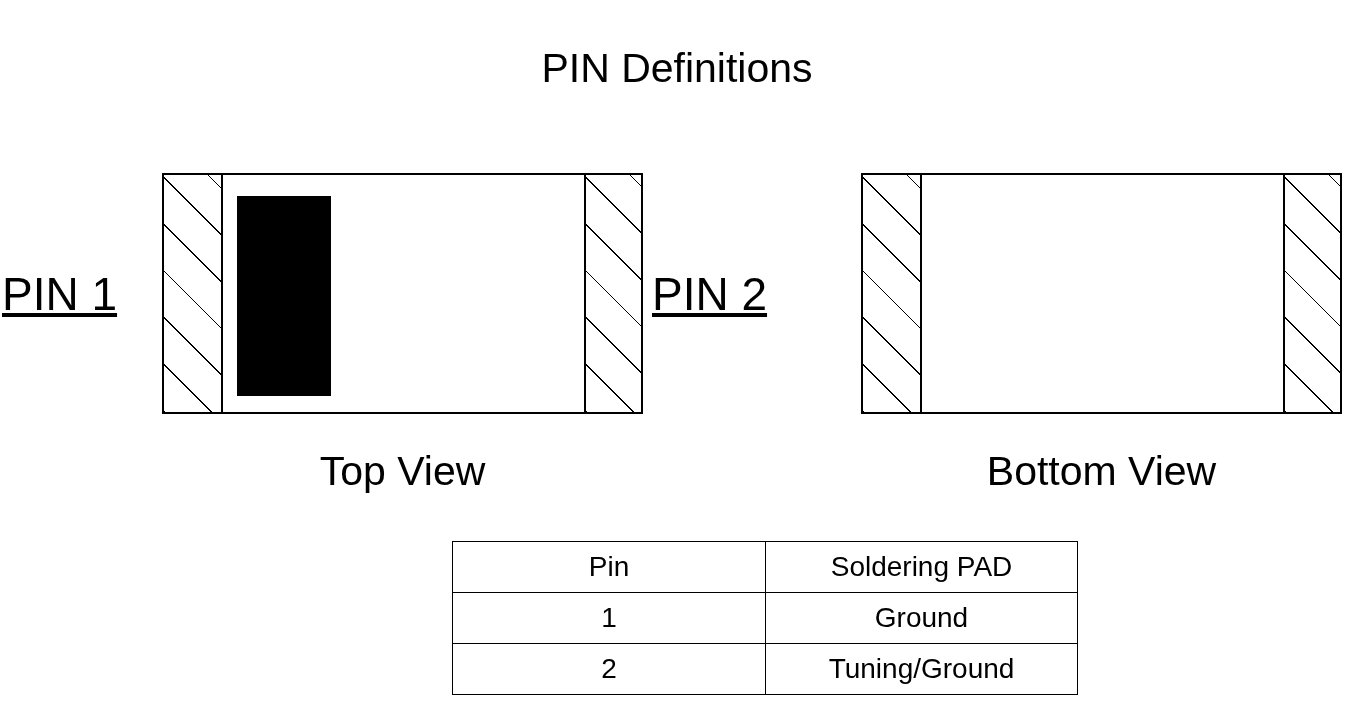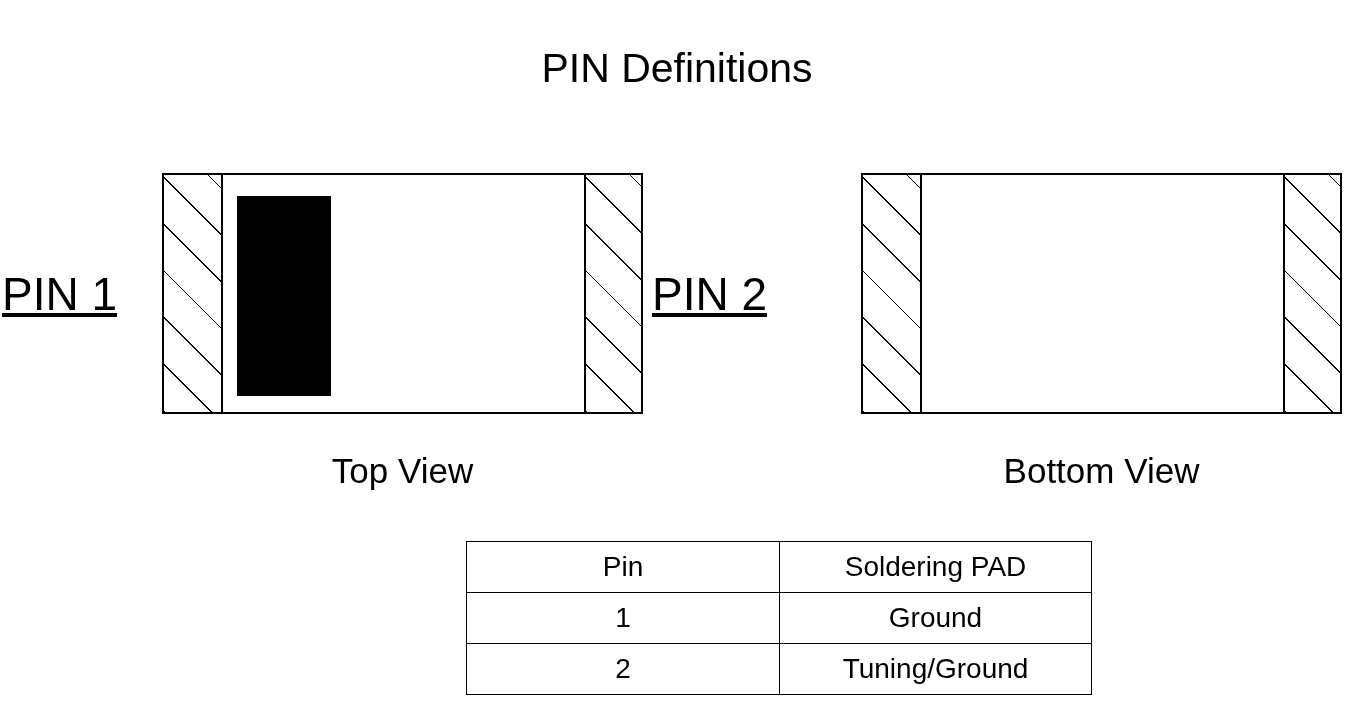--- a/index.html
+++ b/index.html
@@ -81,32 +81,32 @@
     line-height: 52px;
     white-space: nowrap;
     text-decoration: underline;
   }
   .pin-1 { left: 2px;   top: 268px; }
   .pin-2 { left: 652px; top: 268px; }
 
   
   .view-caption {
     position: absolute;
-    font-size: 35px;
+    font-size: 41px;
     line-height: 52px;
     white-space: nowrap;
     text-align: center;
   }
   .caption-top    { left: 162px; top: 445px; width: 481px; }
   .caption-bottom { left: 861px; top: 445px; width: 481px; }
 
   
   .pin-table {
     position: absolute;
-    left: 466px;
+    left: 452px;
     top: 541px;
     width: 607px;
     border-collapse: collapse;
     table-layout: fixed;
     padding-left: 10px;
   }
   .pin-table td {
     border: 1.6px solid #000;
     height: 50px;
     text-align: center;

